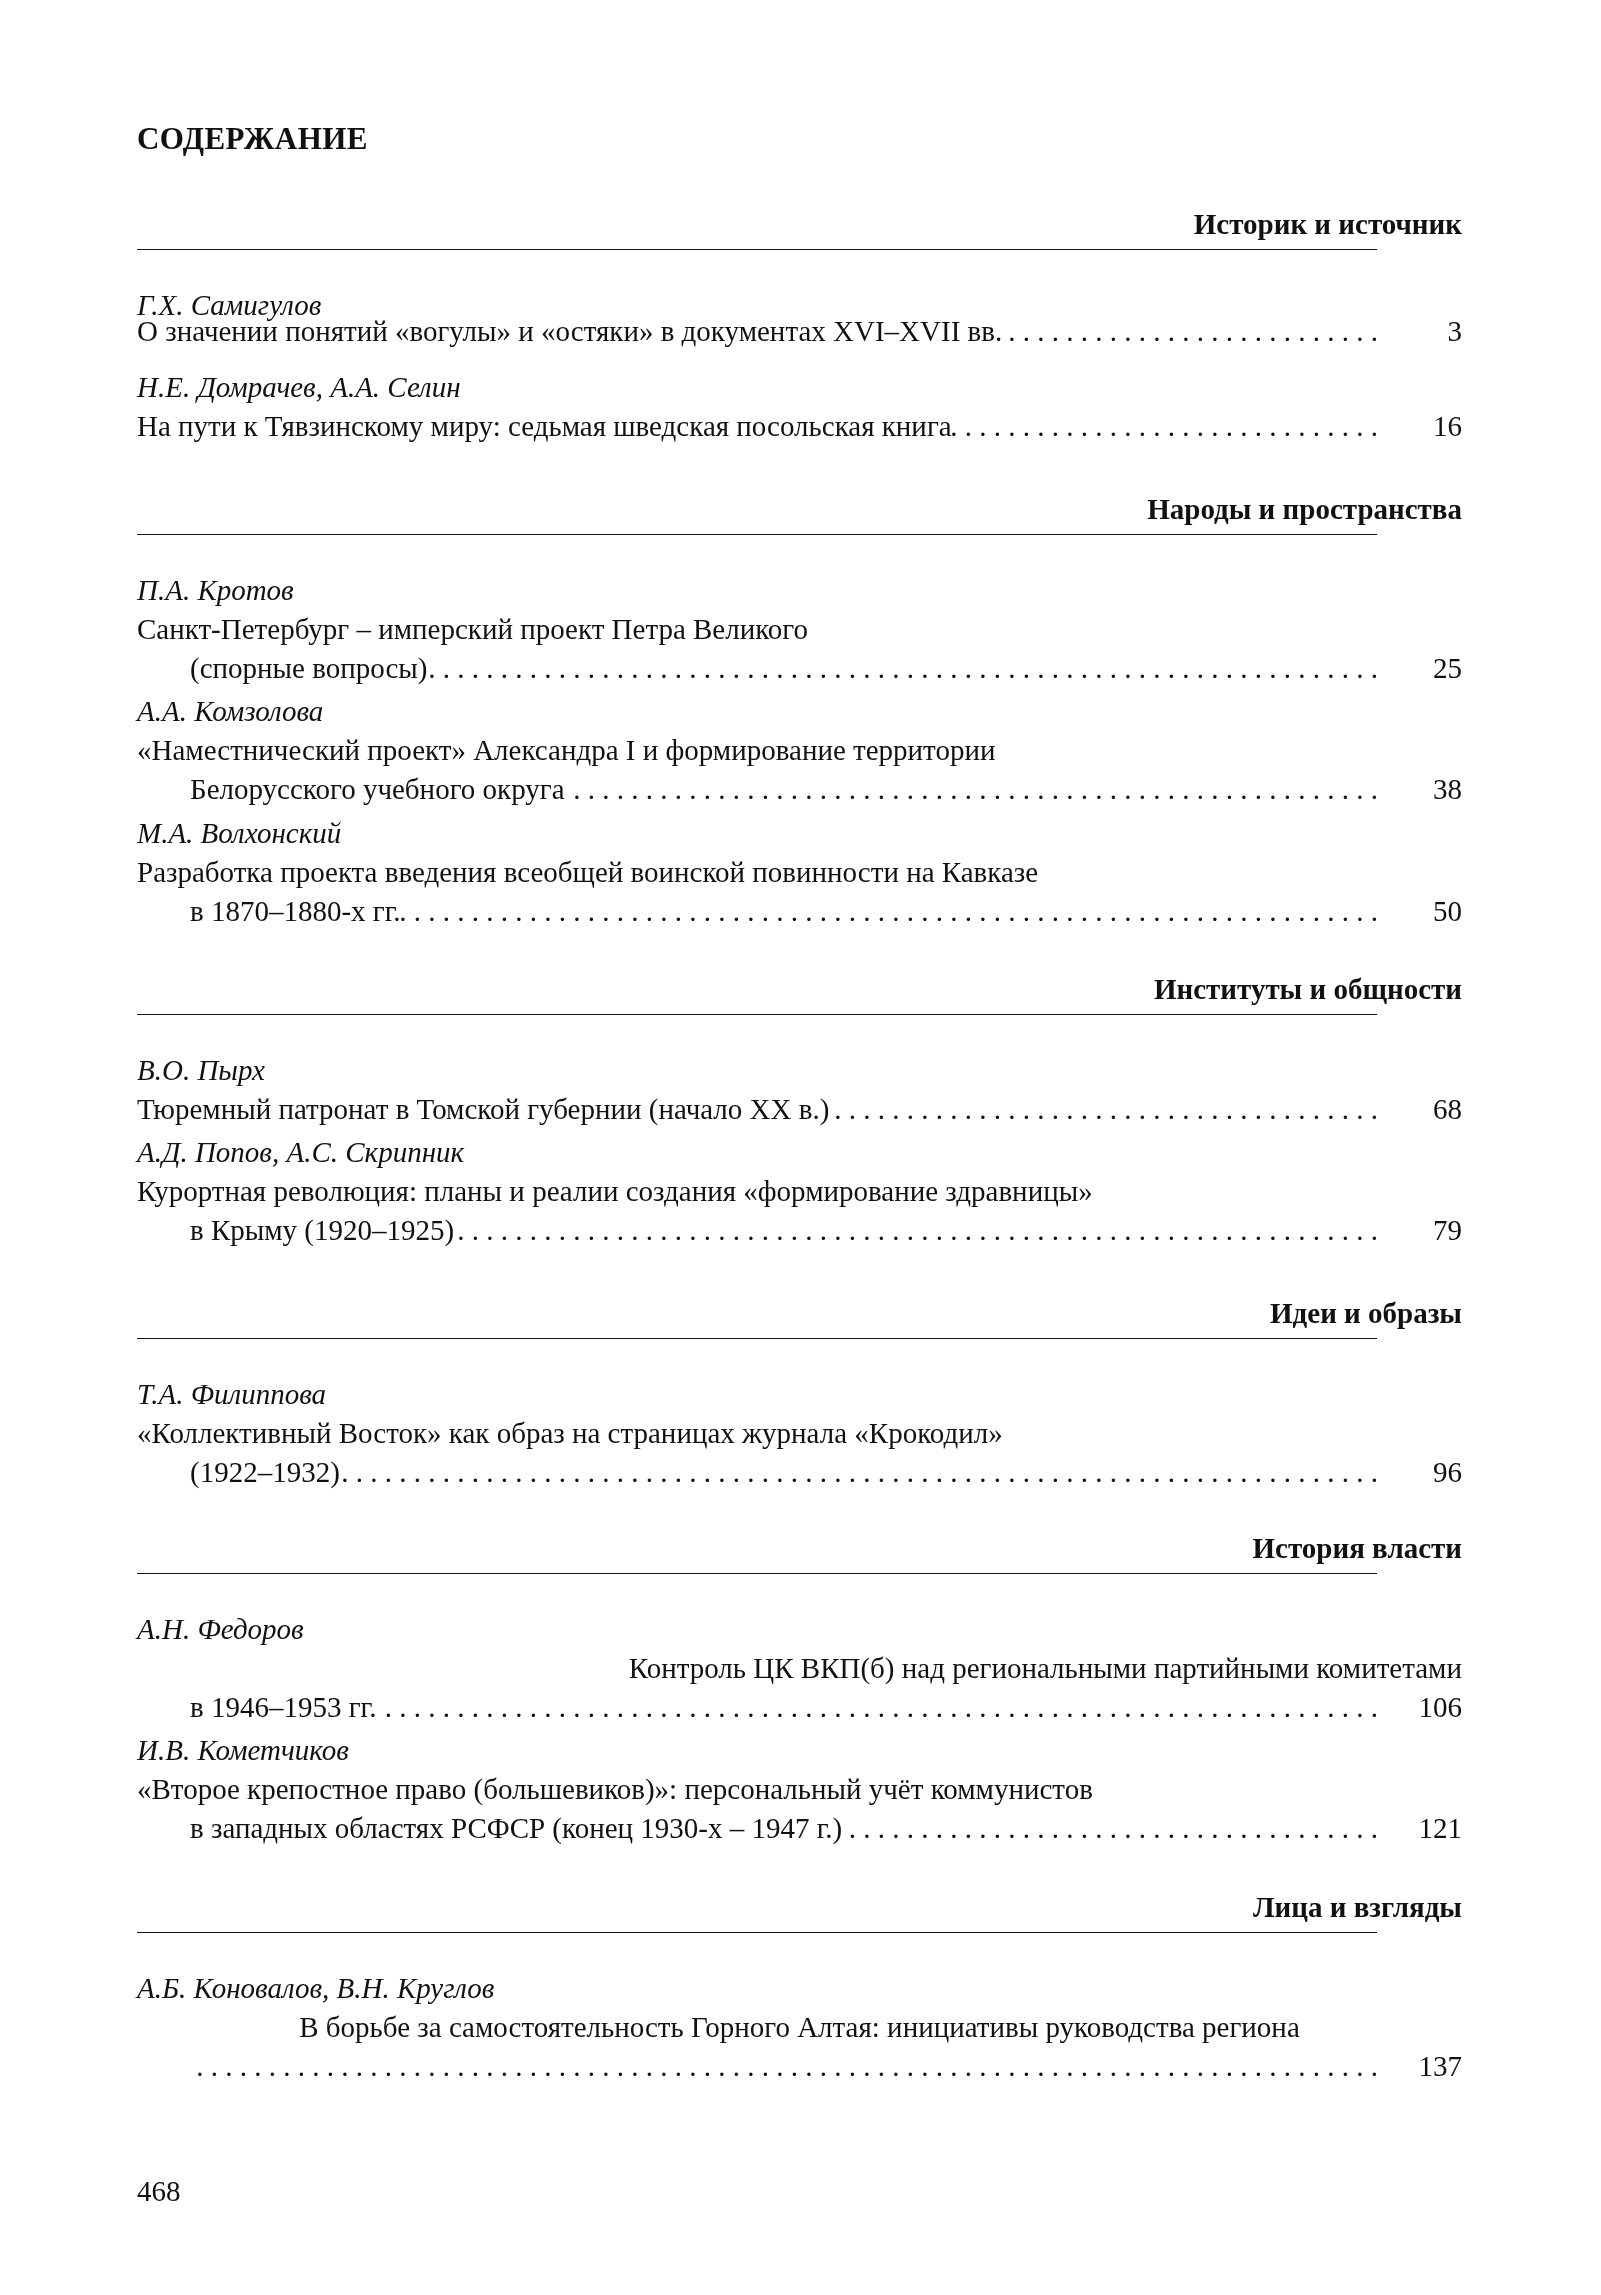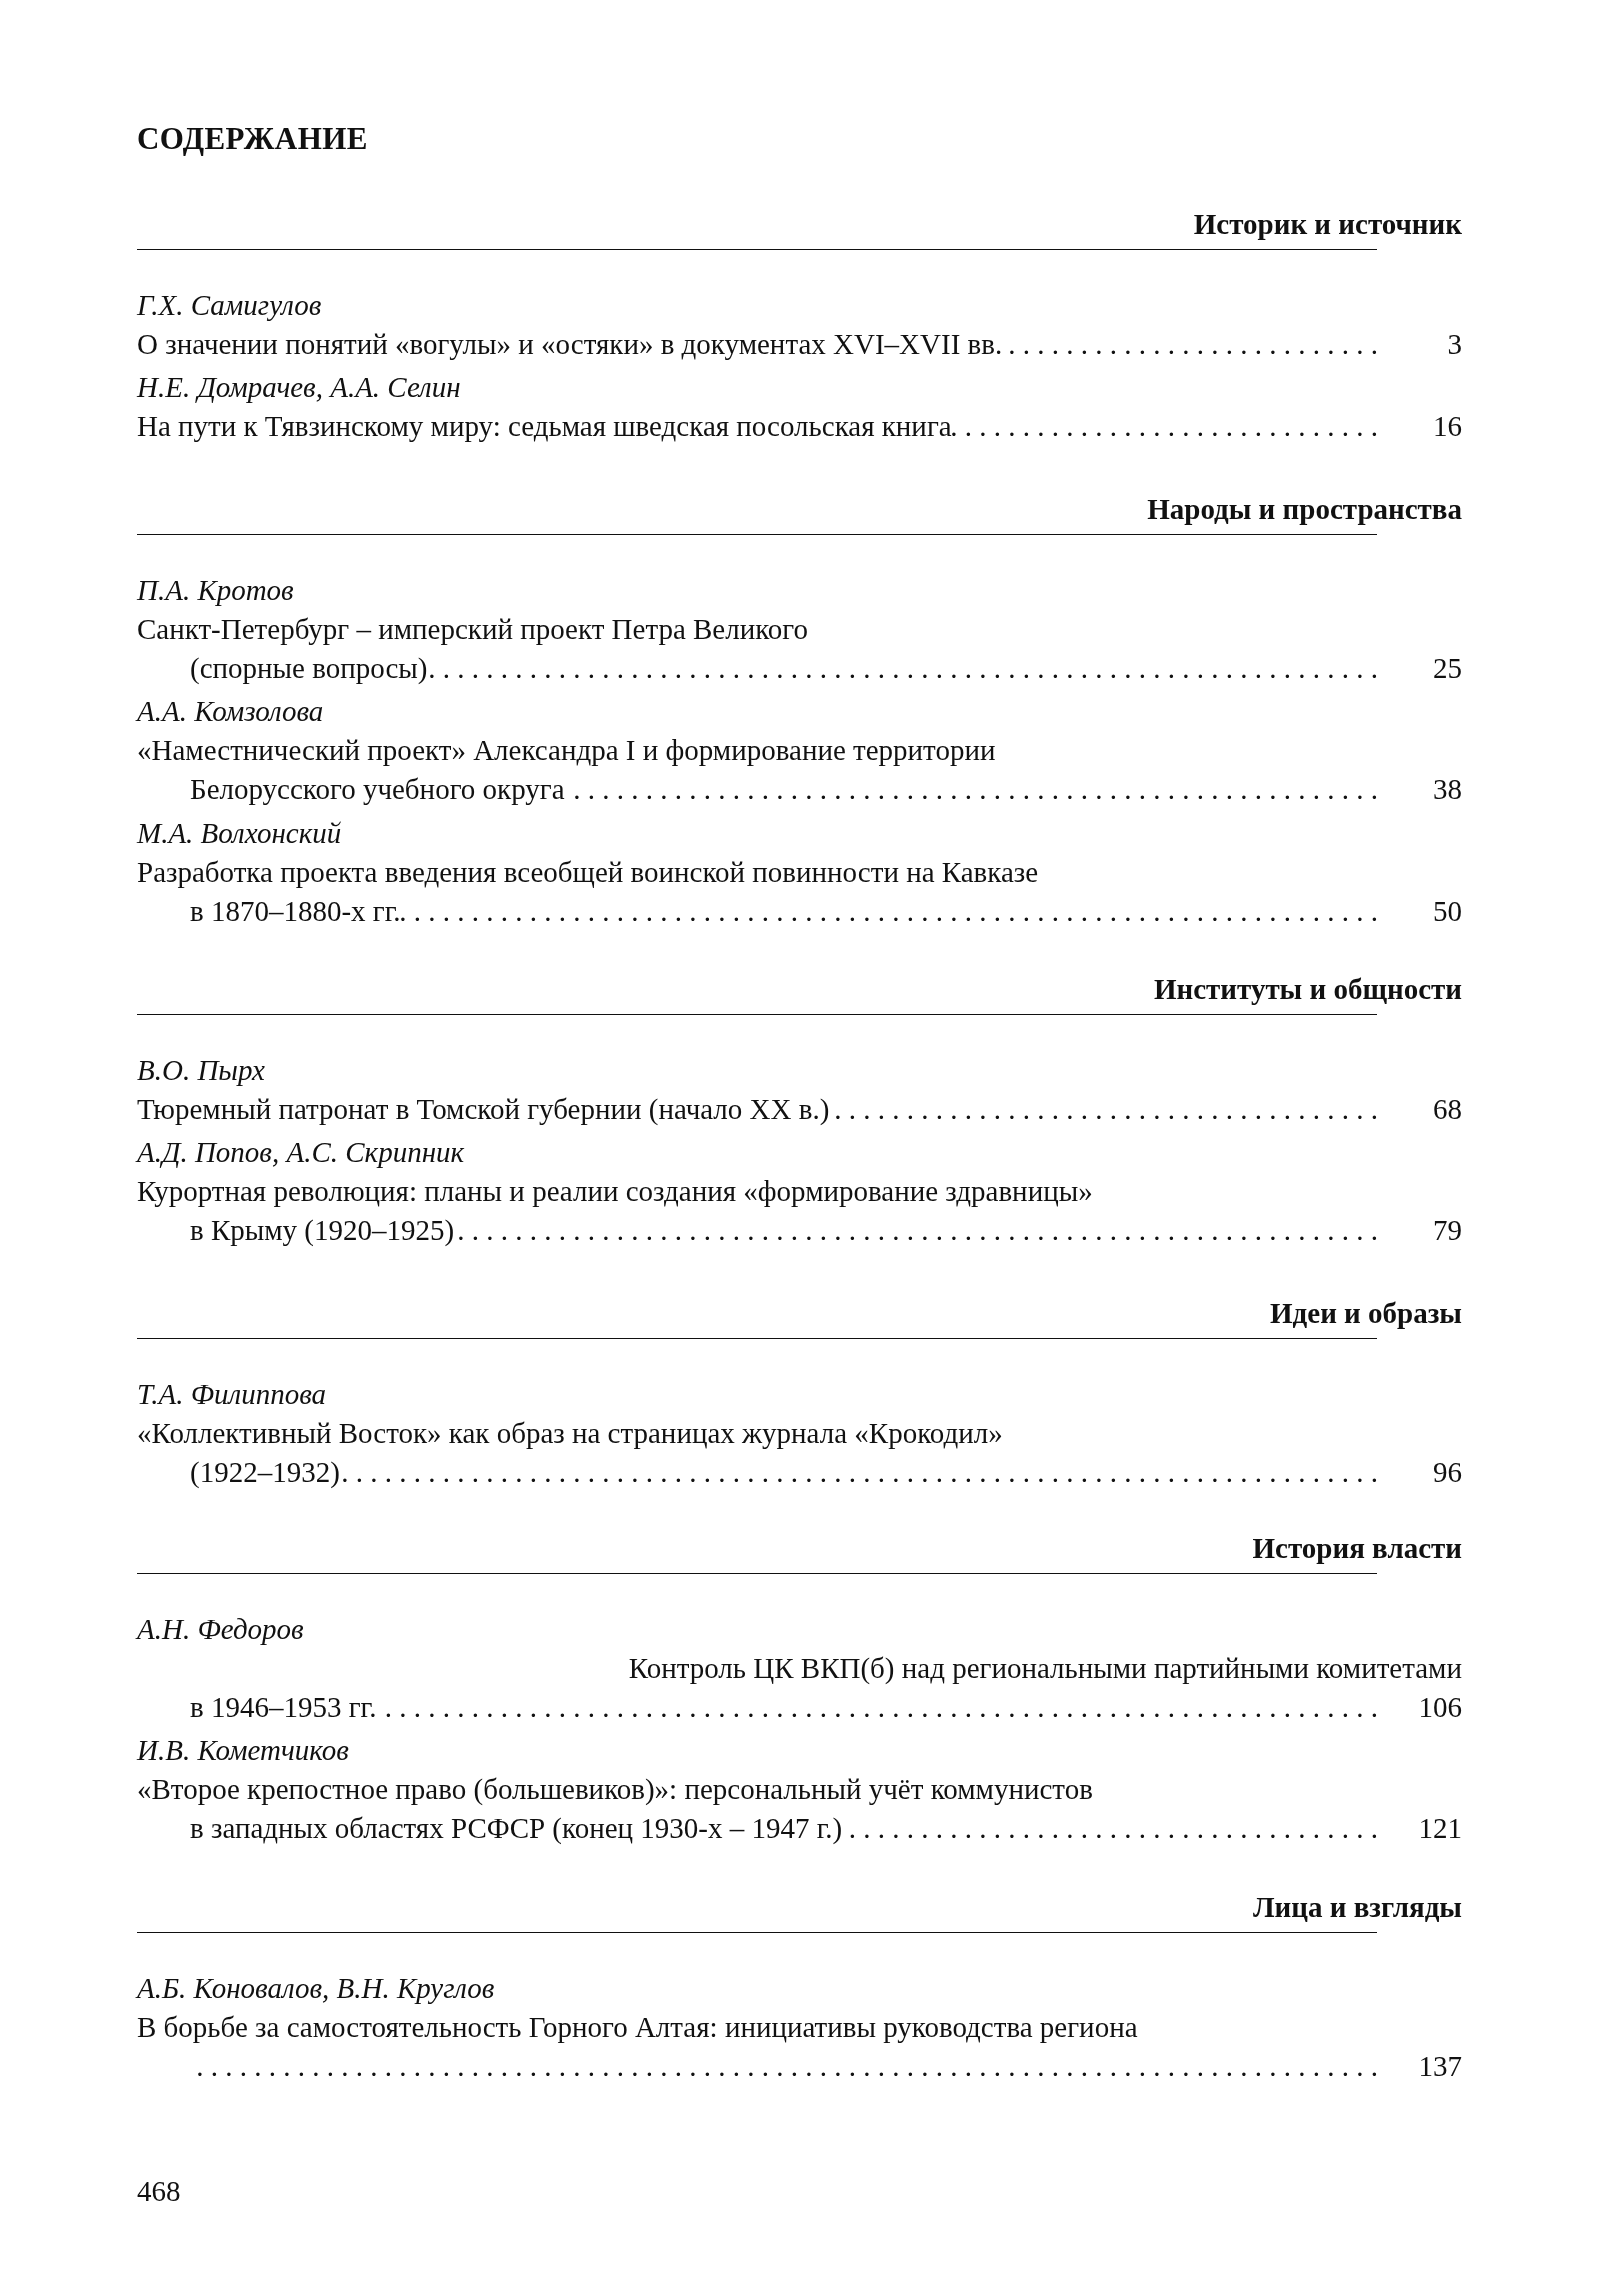--- a/index.html
+++ b/index.html
@@ -42,21 +42,21 @@
 <body>
 
 <div class="page-title">СОДЕРЖАНИЕ</div>
 
 <div class="toc" id="toc">
     <div class="section" style="top: 208px;">
       <div class="section-heading">Историк и источник</div>
       <div class="section-rule"></div>
       <div class="entry" style="top: 78px;">
         <div class="line author" style="top: 0px;">Г.Х. Самигулов</div>
-        <div class="line title-line" style="top: 39px;">
+        <div class="line title-line" style="top: 26px;">
           <span class="ttext">О значении понятий «вогулы» и «остяки» в документах XVI–XVII вв.</span>
           <span class="leader-wrap">
             <span class="dots">. . . . . . . . . . . . . . . . . . . . . . . . . . . . . . . . . . . . . . . . . . . . . . . . . . . . . . . . . . . . . . . . . . . . . . . . . . . . . . . . . . . .</span>
           </span>
           <span class="pageno">3</span>
         </div>
       </div>
       <div class="entry" style="top: 160px;">
         <div class="line author" style="top: 0px;">Н.Е. Домрачев, А.А. Селин</div>
         <div class="line title-line" style="top: 39px; justify-content: flex-end;">
@@ -183,21 +183,21 @@
           </span>
           <span class="pageno">121</span>
         </div>
       </div>
     </div>
     <div class="section" style="top: 1891px;">
       <div class="section-heading">Лица и взгляды</div>
       <div class="section-rule"></div>
       <div class="entry" style="top: 78px;">
         <div class="line author" style="top: 0px;">А.Б. Коновалов, В.Н. Круглов</div>
-        <div class="line title-line" style="top: 39px;">
+        <div class="line title-line" style="top: 39px; justify-content: center;">
           <span class="ttext">В борьбе за самостоятельность Горного Алтая: инициативы руководства региона</span>
         </div>
         <div class="line title-line cont" style="top: 78px;">
           <span class="leader-wrap">
             <span class="dots">. . . . . . . . . . . . . . . . . . . . . . . . . . . . . . . . . . . . . . . . . . . . . . . . . . . . . . . . . . . . . . . . . . . . . . . . . . . . . . . . . . . .</span>
           </span>
           <span class="pageno">137</span>
         </div>
       </div>
     </div>

